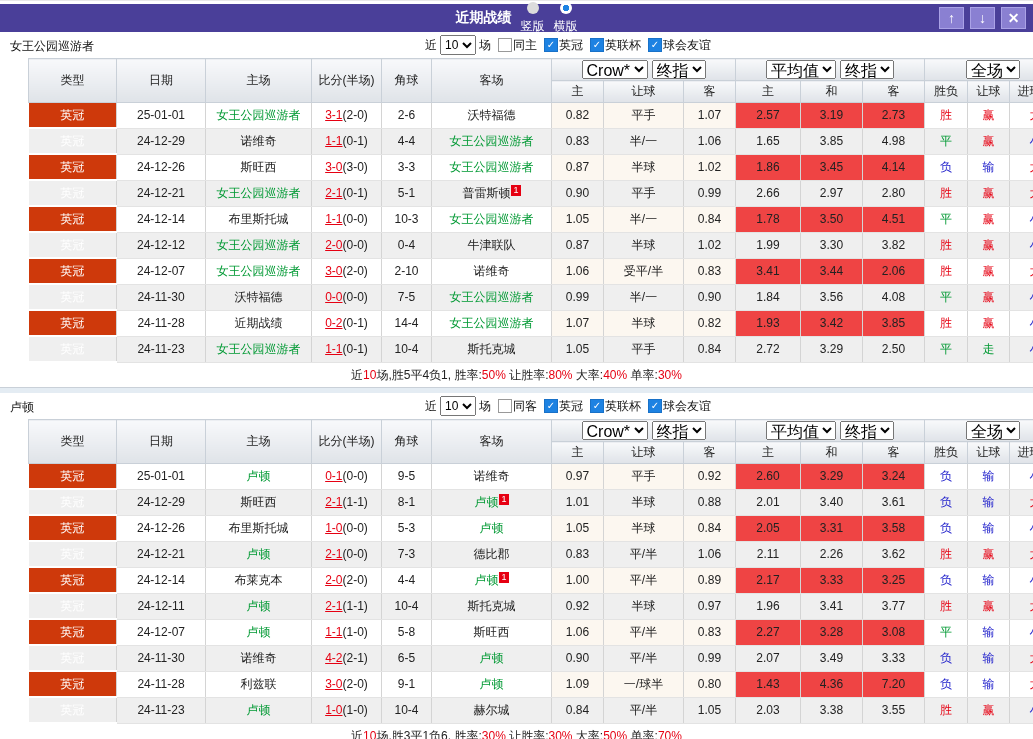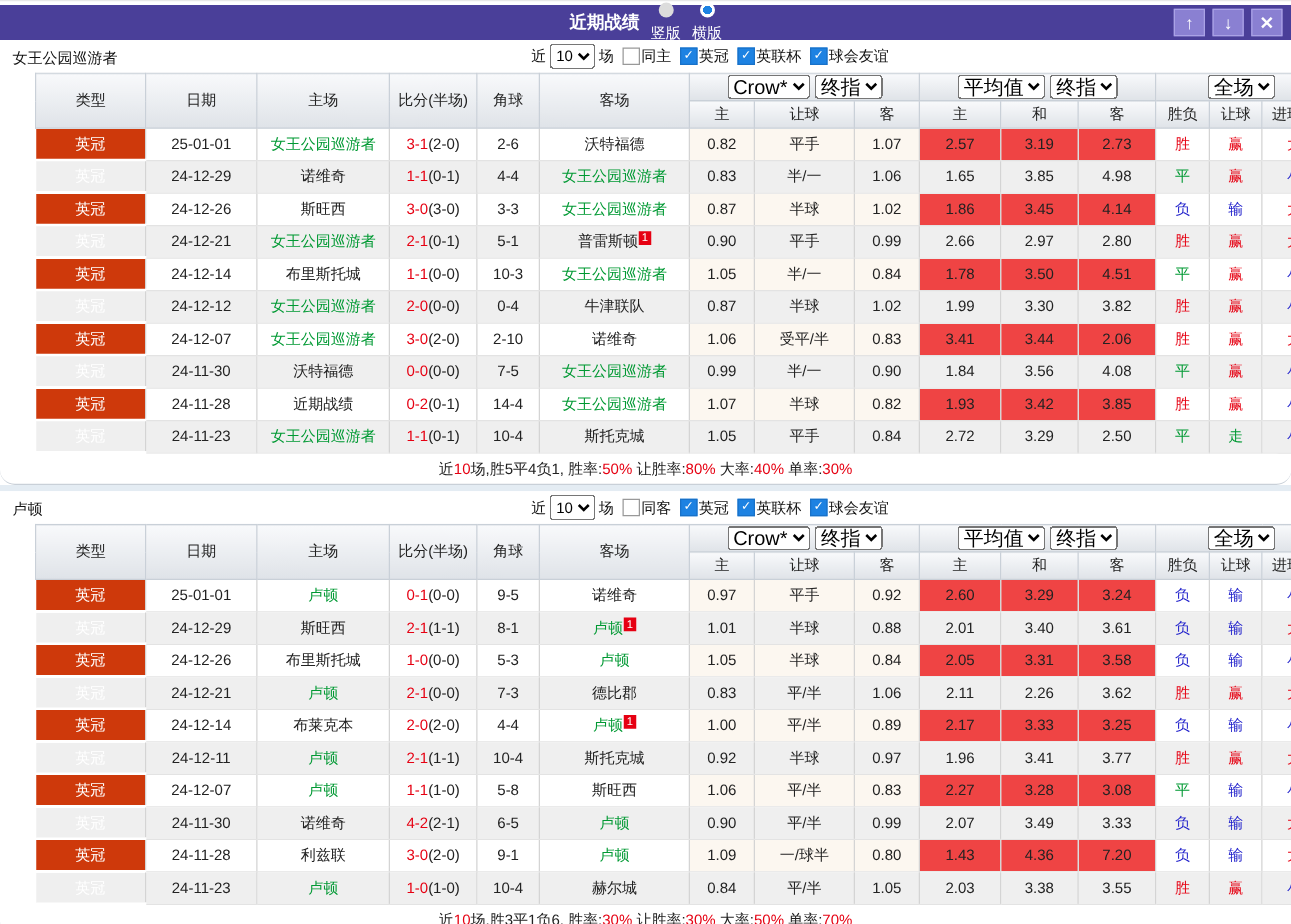--- a/index.html
+++ b/index.html
@@ -25,23 +25,23 @@
   table{border-collapse:collapse;width:1033px;table-layout:fixed;font-size:12px;text-align:center;margin-left:28px;}
   thead th{background:linear-gradient(#f8f9fb,#dfe3e8);font-weight:normal;border:1px solid #c9d0d8;height:21px;color:#222;padding:0;}
   thead select{font-size:16px;height:19px;margin:0 2px;}
   tbody td{border-right:1px solid #d4d4d4;border-bottom:1px solid #e3e3e3;height:24px;color:#222;padding:0;overflow:hidden;white-space:nowrap;}
   tr.even td{background:#efefef;}
   td.league{background:#ce390b;color:#fff;border-bottom:2px solid #fff;}
   td.odds{background:#fcf7f0;}
   td.avg{background:#ef4444;}
   .t-r{color:#e60012;} .t-g{color:#009933;} .t-b{color:#2323cc;}
   .focus{color:#009933;}
-  .score-main{color:#e60012;}
+  .score-main{color:#e60012;text-decoration:underline;}
   .badge{background:#e60012;color:#fff;font-size:9px;padding:0 2px;margin-left:1px;position:relative;top:-4px;line-height:11px;display:inline-block;}
-  .summary{height:24px;line-height:24px;text-align:center;font-size:12px;color:#222;border-bottom:1px solid #c9d0d8;background:#fff;border-radius:12px;}
+  .summary{height:24px;line-height:24px;text-align:center;font-size:12px;color:#222;border-bottom:1px solid #c9d0d8;background:#fff;}
   .summary .red{color:#e60012;}
   .divider{height:5px;background:#e4ecf3;}
 </style>
 </head>
 <body>
 
 <div class="page">
   <div class="topstrip"></div>
   <div class="titlebar">
     <div class="title-group">

